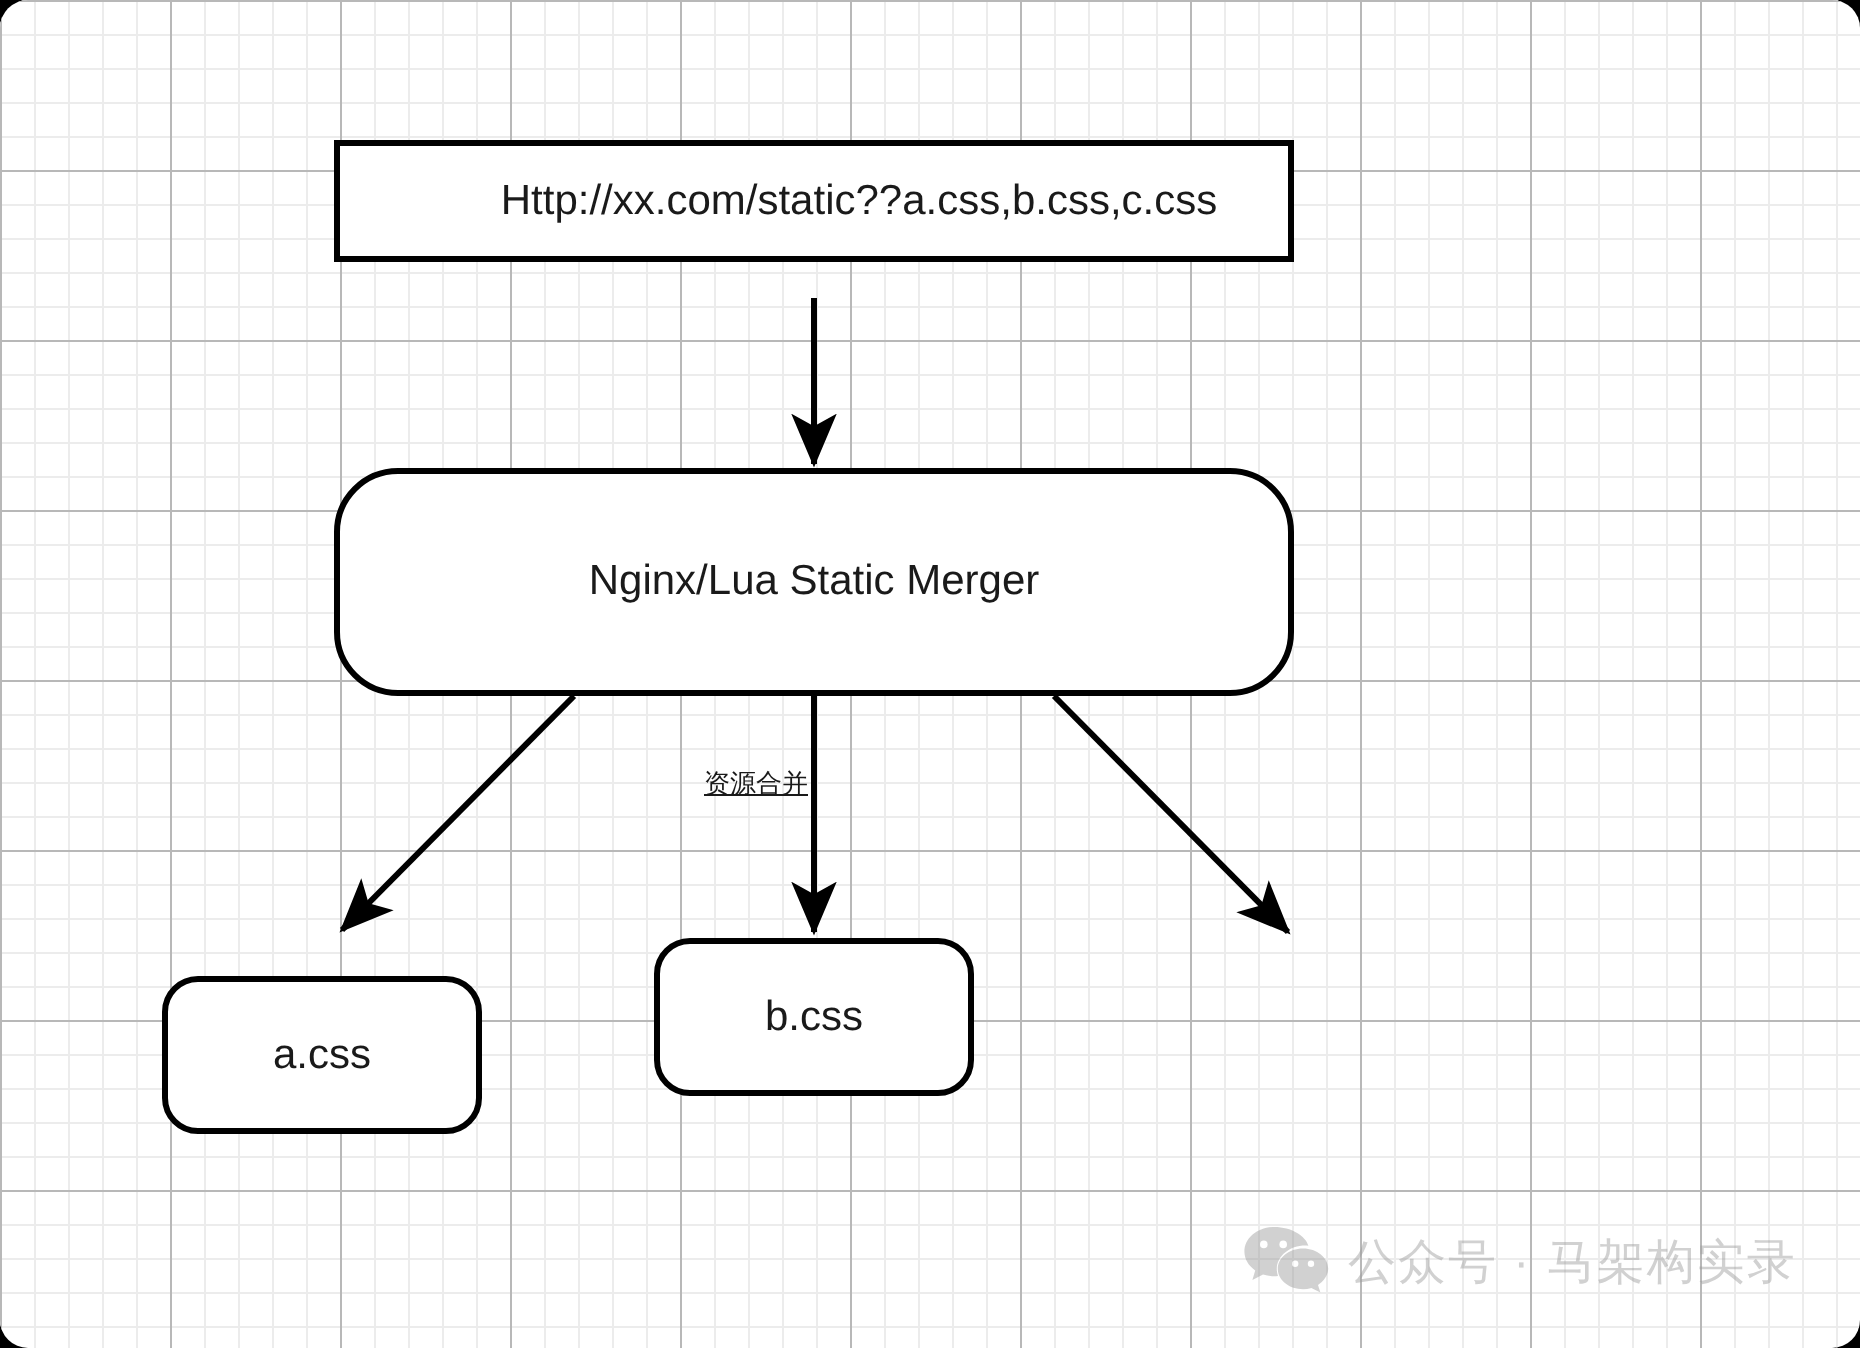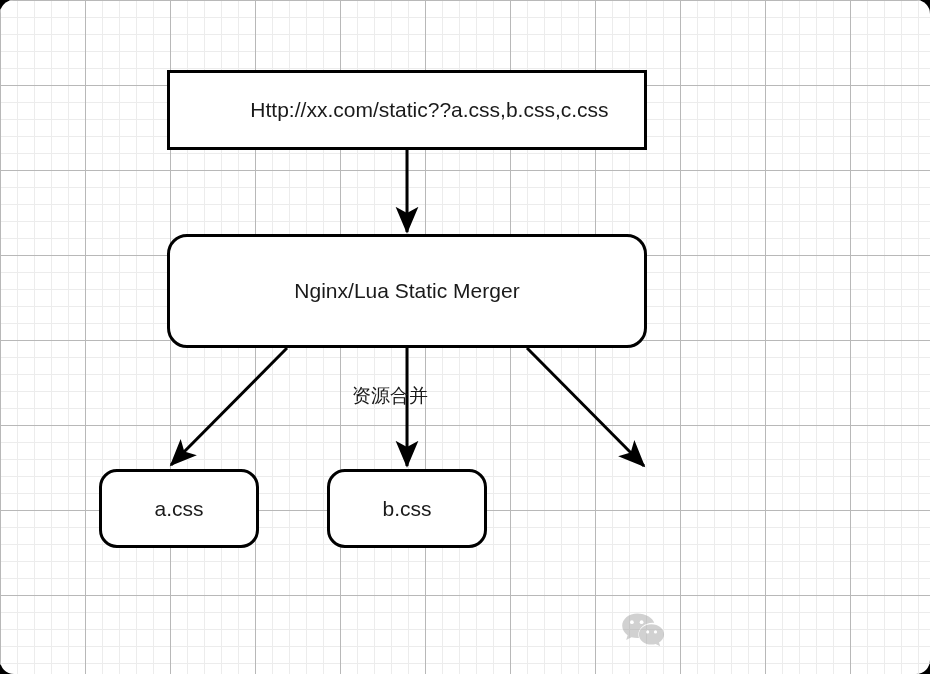--- a/index.html
+++ b/index.html
@@ -53,56 +53,57 @@
   }
   .node-text {
     font-size: 21px;
     line-height: 1.2;
     white-space: nowrap;
   }
   #node-request {
     left: 167px;
     top: 70px;
     width: 480px;
-    height: 80px;
+    height: 61px;
     border-radius: 0;
     padding-left: 45px;
   }
   #node-merger {
     left: 167px;
     top: 234px;
     width: 480px;
     height: 114px;
-    border-radius: 20px;
+    border-radius: 32px;
   }
   .leaf {
     top: 469px;
     width: 160px;
     height: 79px;
     border-radius: 18px;
   }
-  #node-acss { left: 99px; }
+  #node-acss { left: 81px; margin-top: 19px; }
   #node-bcss { left: 327px; justify-content: center; }
   #node-ccss { left: 567px; }
 
   #edges {
     position: absolute;
     left: 0;
     top: 0;
     width: 930px;
     height: 674px;
     pointer-events: none;
   }
   .edge-label {
     position: absolute;
     left: 352px;
     top: 383px;
-    font-size: 19px;
+    font-size: 13px;
     color: #1a1a1a;
     white-space: nowrap;
+    text-decoration: underline;
   }
 
   
   #watermark {
     position: absolute;
     left: 621px;
     top: 612px;
     display: flex;
     align-items: center;
     gap: 9px;
@@ -170,15 +171,16 @@
     <svg id="wechat-icon" viewBox="0 0 44 38" xmlns="http://www.w3.org/2000/svg">
       <g fill="#9a9a9a">
         <path d="M16.2 1.5C7.9 1.5 1.2 7 1.2 13.8c0 3.8 2.1 7.2 5.4 9.4L5.2 28l5.3-2.7c1.8.5 3.7.8 5.7.8 .6 0 1.2 0 1.8-.1 -.4-1.1-.6-2.2-.6-3.4 0-6.5 6.4-11.8 14.3-11.8 .5 0 1 0 1.5.1C31.8 5.9 24.7 1.5 16.2 1.5z"></path>
         <circle cx="10.9" cy="10.2" r="1.9" fill="#ffffff"></circle>
         <circle cx="20.6" cy="10.2" r="1.9" fill="#ffffff"></circle>
         <path d="M43.1 22.4c0-5.6-5.6-10.2-12.6-10.2 -7 0-12.6 4.6-12.6 10.2 0 5.6 5.6 10.2 12.6 10.2 1.5 0 2.9-.2 4.2-.6l4.5 2.3 -1.2-3.8C40.9 28.5 43.1 25.6 43.1 22.4z"></path>
         <circle cx="26.6" cy="19.9" r="1.6" fill="#ffffff"></circle>
         <circle cx="34.5" cy="19.9" r="1.6" fill="#ffffff"></circle>
       </g>
     </svg>
+    <span class="wm-text">公众号 · 马架构实录</span>
   </div>
 
 </div>
 
 </body></html>

